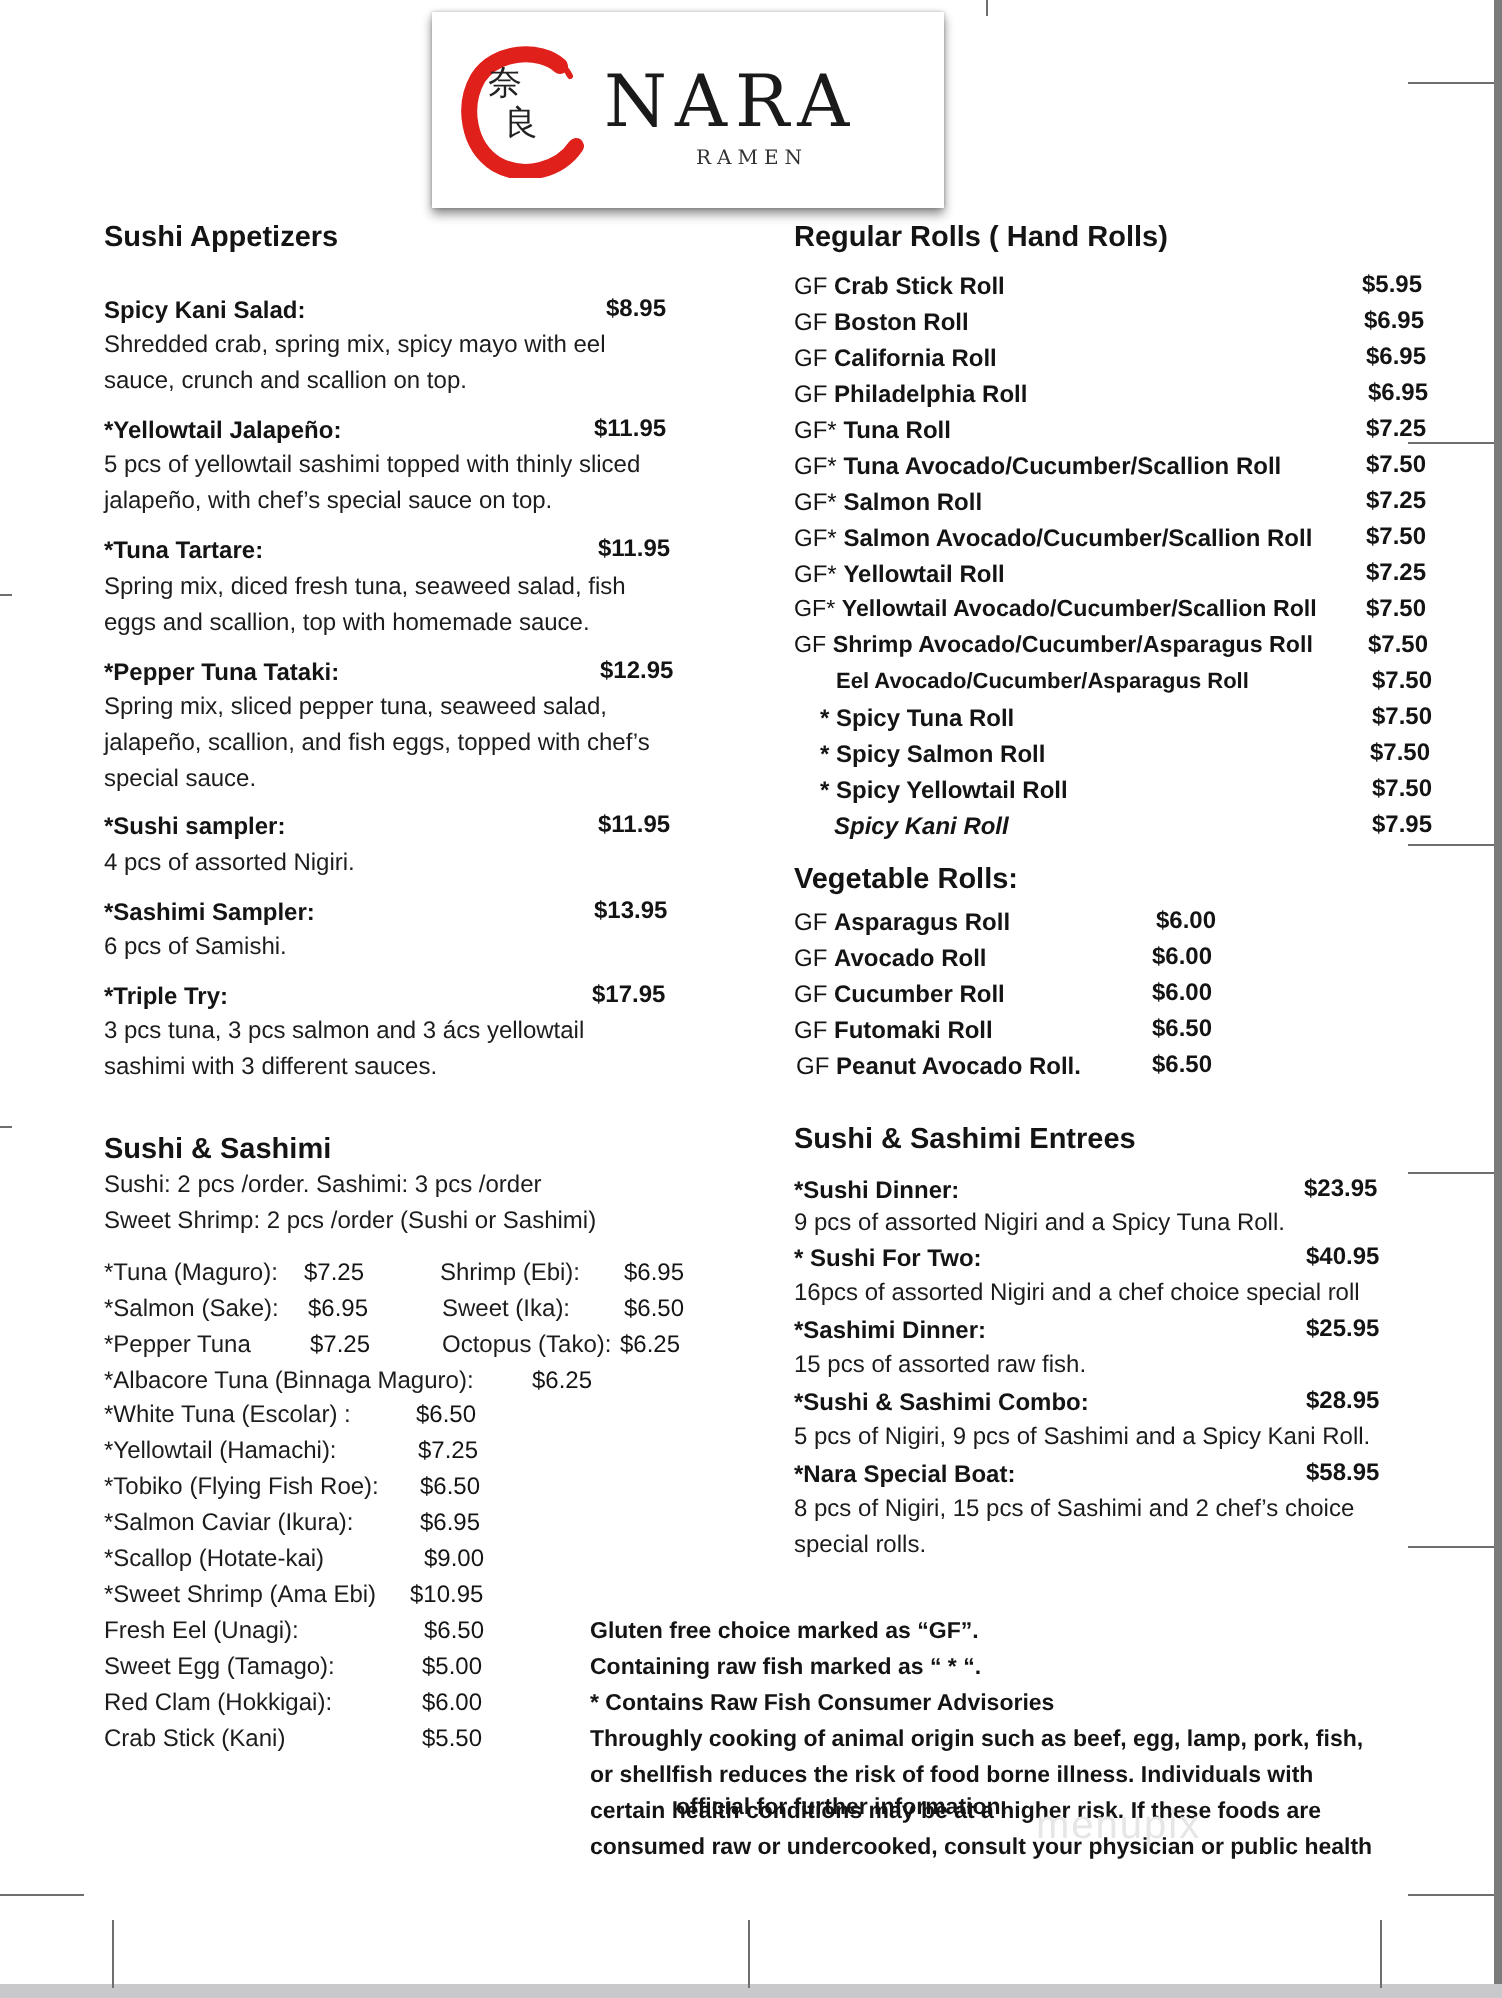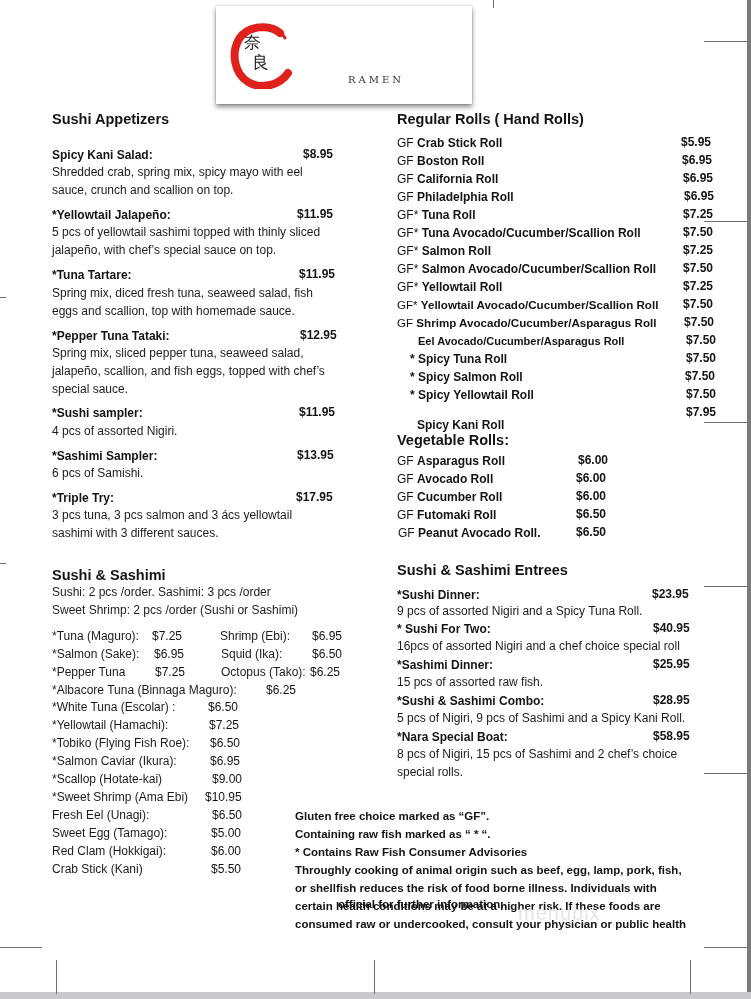--- a/index.html
+++ b/index.html
@@ -53,20 +53,21 @@
 
 <div class="logo-card">
   <svg class="logo-ring" viewBox="0 0 64 66">
     <path d="M50 10 C40 1 18 2 9 16 C1 30 4 50 18 59 C32 67 50 62 58 50" fill="none" stroke="#e0201b" stroke-width="8" stroke-linecap="round"></path>
     <path d="M49 8 C52 10 54 13 55 15" fill="none" stroke="#e0201b" stroke-width="3" stroke-linecap="round"></path>
   </svg>
   <div class="logo-kanji">
     <span>奈</span>
     <span>良</span>
   </div>
+  <div class="logo-name">NARA</div>
   <div class="logo-sub">RAMEN</div>
 </div>
 
 <div class="h2" style="left:52px;top:111px;">Sushi Appetizers</div>
 
 <div class="row b" style="left:52px;top:147px;">Spicy Kani Salad:</div>
 <div class="price" style="left:303px;top:147px;">$8.95</div>
 <div class="desc" style="left:52px;top:163px;">Shredded crab, spring mix, spicy mayo with eel</div>
 <div class="desc" style="left:52px;top:181px;">sauce, crunch and scallion on top.</div>
 
@@ -103,21 +104,21 @@
 <div class="desc" style="left:52px;top:583px;">Sushi: 2 pcs /order.  Sashimi: 3 pcs /order</div>
 <div class="desc" style="left:52px;top:601px;">Sweet Shrimp: 2 pcs /order (Sushi or Sashimi)</div>
 
 <div class="desc" style="left:52px;top:627px;">*Tuna (Maguro):</div>
 <div class="plain-price" style="left:152px;top:629px;">$7.25</div>
 <div class="desc" style="left:220px;top:627px;">Shrimp (Ebi):</div>
 <div class="plain-price" style="left:312px;top:629px;">$6.95</div>
 
 <div class="desc" style="left:52px;top:645px;">*Salmon (Sake):</div>
 <div class="plain-price" style="left:154px;top:647px;">$6.95</div>
-<div class="desc" style="left:221px;top:645px;">Squid (Ika):</div>
+<div class="desc" style="left:221px;top:645px;">Sweet (Ika):</div>
 <div class="plain-price" style="left:312px;top:647px;">$6.50</div>
 
 <div class="desc" style="left:52px;top:663px;">*Pepper Tuna</div>
 <div class="plain-price" style="left:155px;top:665px;">$7.25</div>
 <div class="desc" style="left:221px;top:663px;">Octopus (Tako):</div>
 <div class="plain-price" style="left:310px;top:665px;">$6.25</div>
 
 <div class="desc" style="left:52px;top:681px;">*Albacore Tuna (Binnaga Maguro):</div>
 <div class="plain-price" style="left:266px;top:683px;">$6.25</div>
 
@@ -167,21 +168,21 @@
 <div class="row" style="left:397px;top:315px;font-size:11.6px;"><span class="gf">GF</span> <span class="b">Shrimp Avocado/Cucumber/Asparagus Roll</span></div>
 <div class="price" style="left:684px;top:315px;">$7.50</div>
 <div class="row b" style="left:418px;top:333px;font-size:11px;">Eel Avocado/Cucumber/Asparagus Roll</div>
 <div class="price" style="left:686px;top:333px;">$7.50</div>
 <div class="row b" style="left:410px;top:351px;">* Spicy Tuna Roll</div>
 <div class="price" style="left:686px;top:351px;">$7.50</div>
 <div class="row b" style="left:410px;top:369px;">* Spicy Salmon Roll</div>
 <div class="price" style="left:685px;top:369px;">$7.50</div>
 <div class="row b" style="left:410px;top:387px;">* Spicy Yellowtail Roll</div>
 <div class="price" style="left:686px;top:387px;">$7.50</div>
-<div class="row b" style="left:417px;top:417px;">Spicy Kani Roll</div>
+<div class="row b" style="left:417px;top:405px;font-style:italic;">Spicy Kani Roll</div>
 <div class="price" style="left:686px;top:405px;">$7.95</div>
 
 <div class="h2" style="left:397px;top:432px;">Vegetable Rolls:</div>
 <div class="row" style="left:397px;top:453px;"><span class="gf">GF</span> <span class="b">Asparagus Roll</span></div>
 <div class="price" style="left:578px;top:453px;">$6.00</div>
 <div class="row" style="left:397px;top:471px;"><span class="gf">GF</span> <span class="b">Avocado Roll</span></div>
 <div class="price" style="left:576px;top:471px;">$6.00</div>
 <div class="row" style="left:397px;top:489px;"><span class="gf">GF</span> <span class="b">Cucumber Roll</span></div>
 <div class="price" style="left:576px;top:489px;">$6.00</div>
 <div class="row" style="left:397px;top:507px;"><span class="gf">GF</span> <span class="b">Futomaki Roll</span></div>

